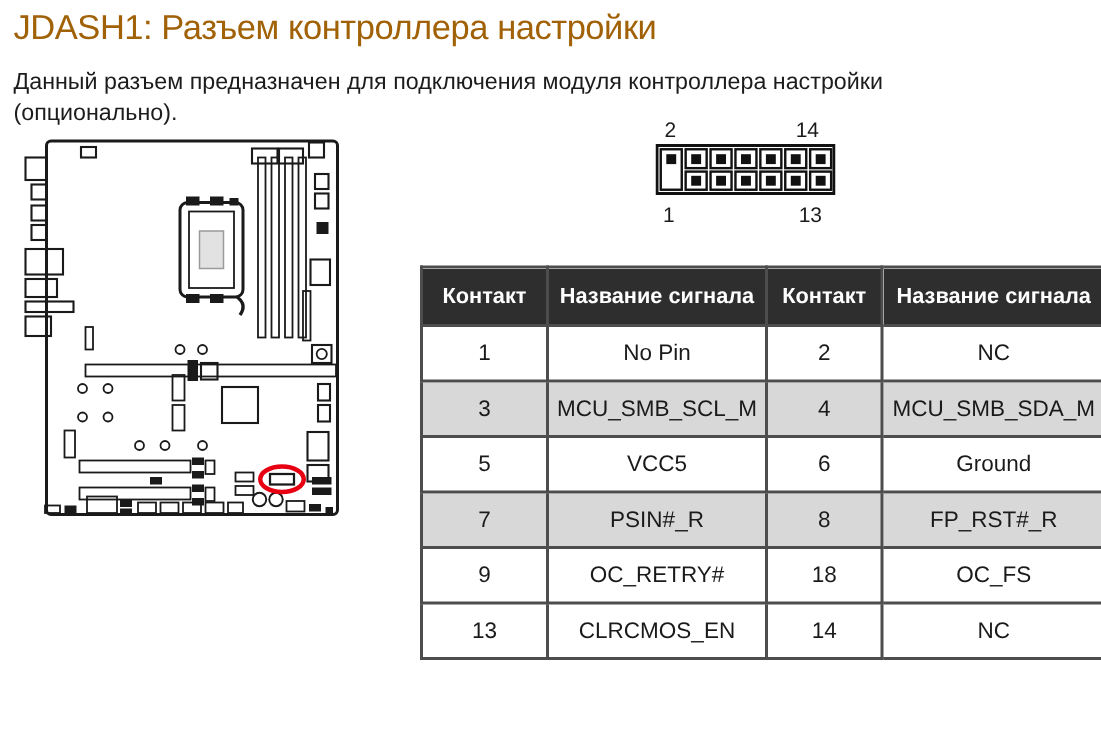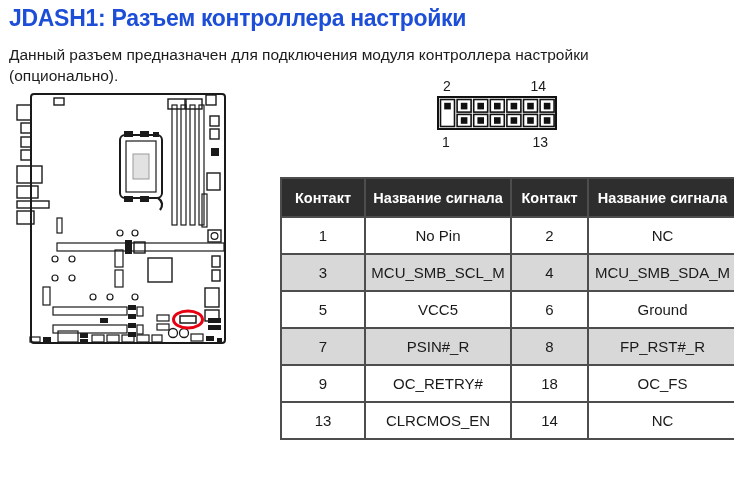--- a/index.html
+++ b/index.html
@@ -1,21 +1,21 @@
 <!DOCTYPE html>
 <html><head>
 <meta charset="utf-8">
 <style>
   * { margin: 0; padding: 0; box-sizing: border-box; }
   html, body { width: 734px; height: 493px; background: #ffffff; overflow: hidden; }
   body { font-family: "Liberation Sans", sans-serif; color: #1a1a1a; position: relative; }
 
   .page-title {
     position: absolute; left: 9px; top: 5px;
-    font-size: 23px; font-weight: bold; color: #1d4ed8;
+    font-size: 23px; font-weight: normal; color: #a16207;
     letter-spacing: -0.3px;
   }
   .page-desc {
     position: absolute; left: 9px; top: 44px;
     font-size: 15.5px; line-height: 21px; color: #1c1c1c;
     white-space: pre-line; width: 712px;
   }
 
   
   .mobo { position: absolute; left: 14px; top: 88px; width: 215px; height: 262px; }

